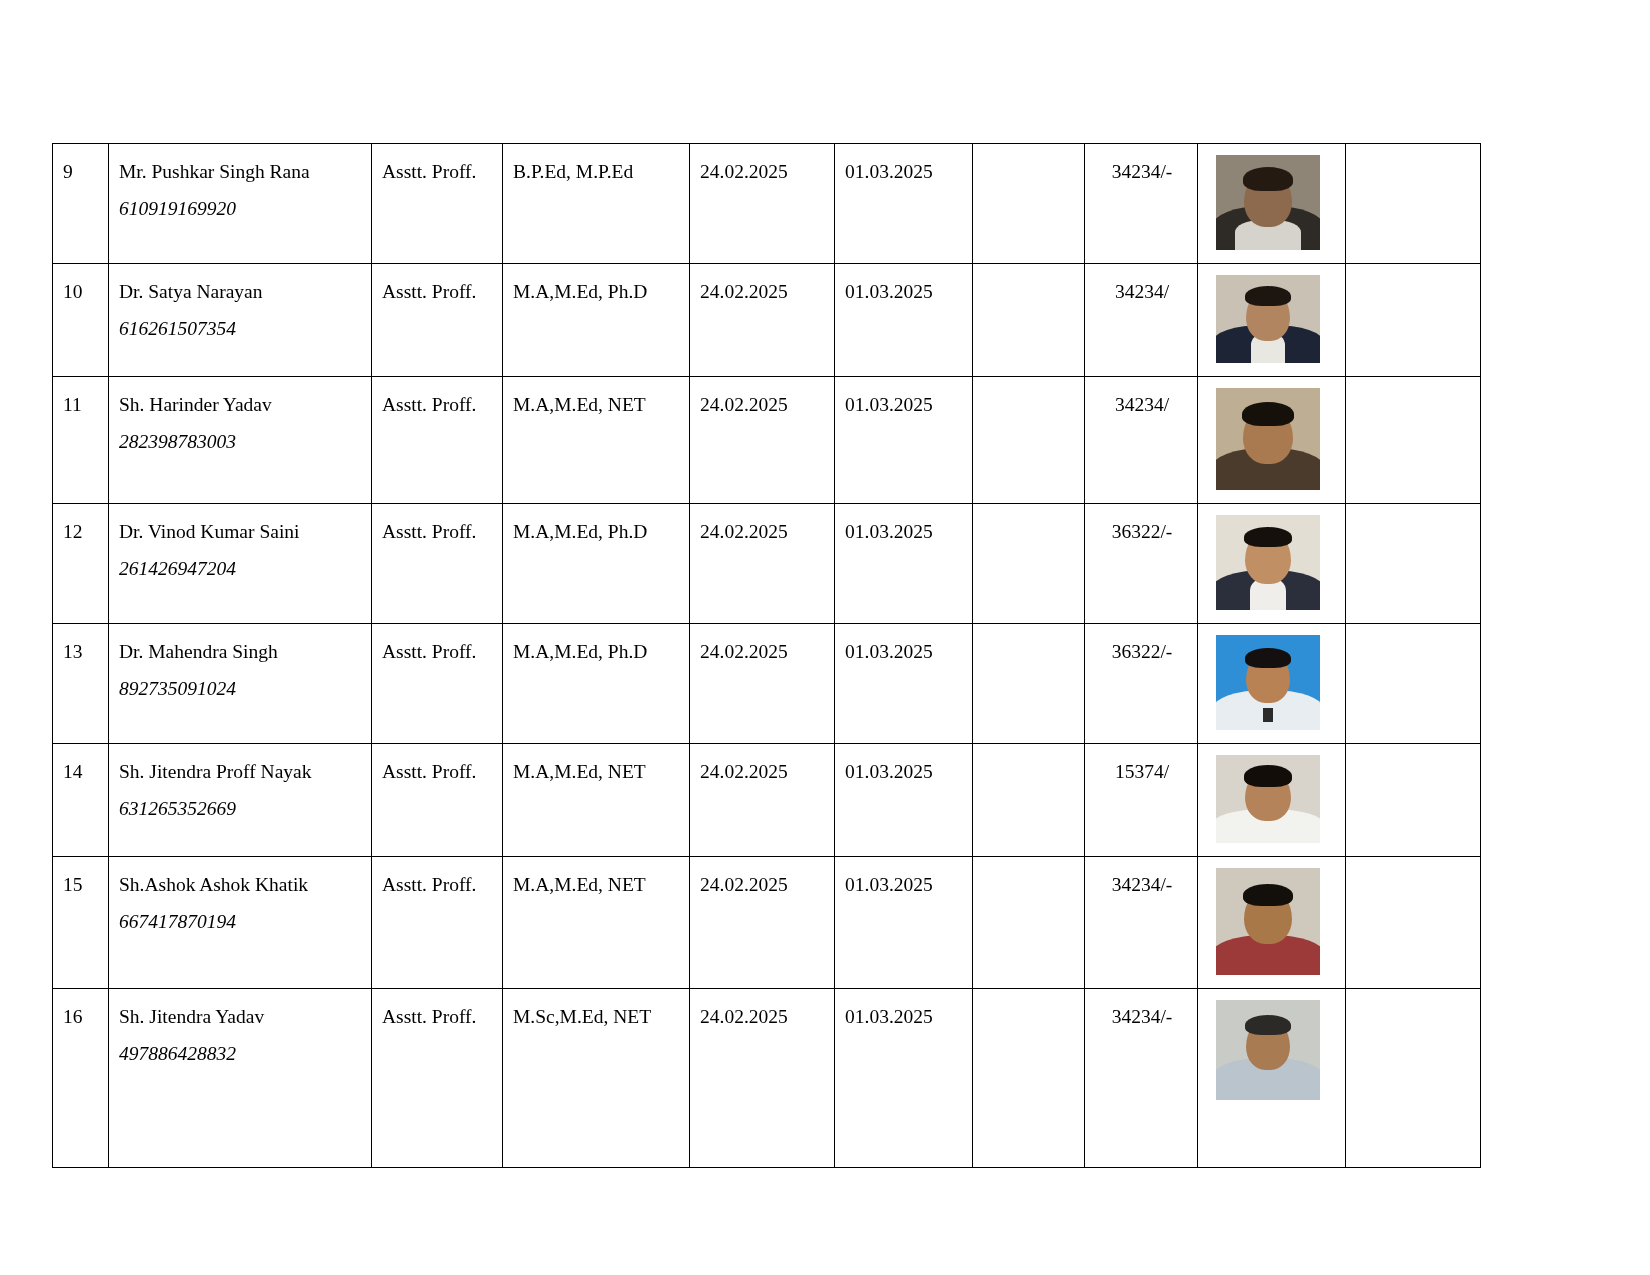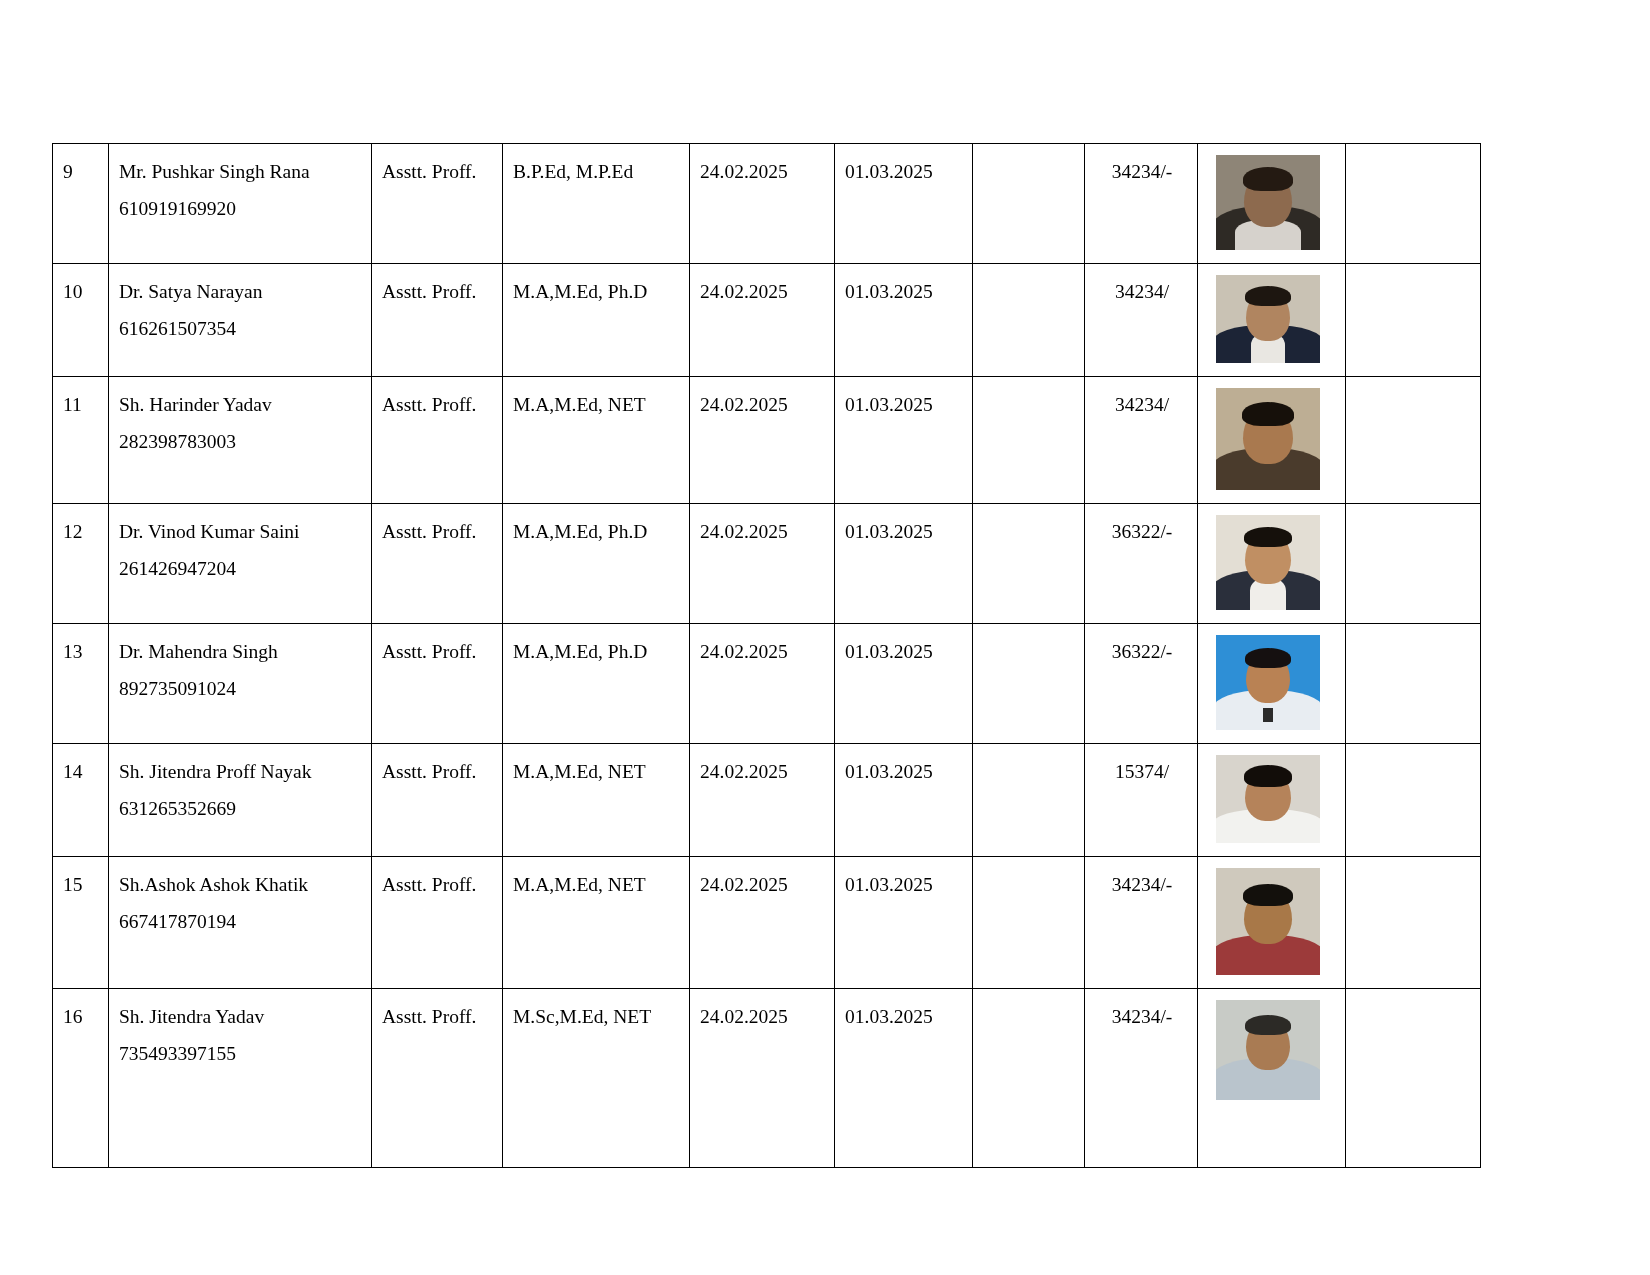--- a/index.html
+++ b/index.html
@@ -48,21 +48,21 @@
   col.c-date2 { width: 138px; }
   col.c-blank { width: 112px; }
   col.c-sal   { width: 113px; }
   col.c-photo { width: 148px; }
   col.c-last  { width: 135px; }
 
   .cell-sn { text-align: left; }
   .cell-sal { text-align: center; padding-left: 4px; padding-right: 4px; }
   .cell-photo { padding: 8px 6px 8px 14px; }
   .name-line { display: block; white-space: nowrap; }
-  .id-line { display: block; white-space: nowrap; }
+  .id-line { display: block; white-space: nowrap; font-style: italic; }
 
   .photo-box {
     width: 104px;
     height: auto;
     margin: 2px 0 4px 8px;
     border: 0;
     display: block;
     position: relative;
     overflow: hidden;
     background: #cfc8bc;
@@ -296,21 +296,21 @@
               </div>
             </div>
           </td>
           <td></td>
         </tr>
 
         <tr>
           <td class="cell-sn" style="height:160px">16</td>
           <td>
             <span class="name-line">Sh. Jitendra Yadav</span>
-            <span class="id-line">735493397155</span>
+            <span class="id-line">497886428832</span>
           </td>
           <td>Asstt. Proff.</td>
           <td>M.Sc,M.Ed, NET</td>
           <td>24.02.2025</td>
           <td>01.03.2025</td>
           <td></td>
           <td class="cell-sal">34234/-</td>
           <td class="cell-photo">
             <div class="photo-box">
               <div class="photo-inner" style="height:100px">

